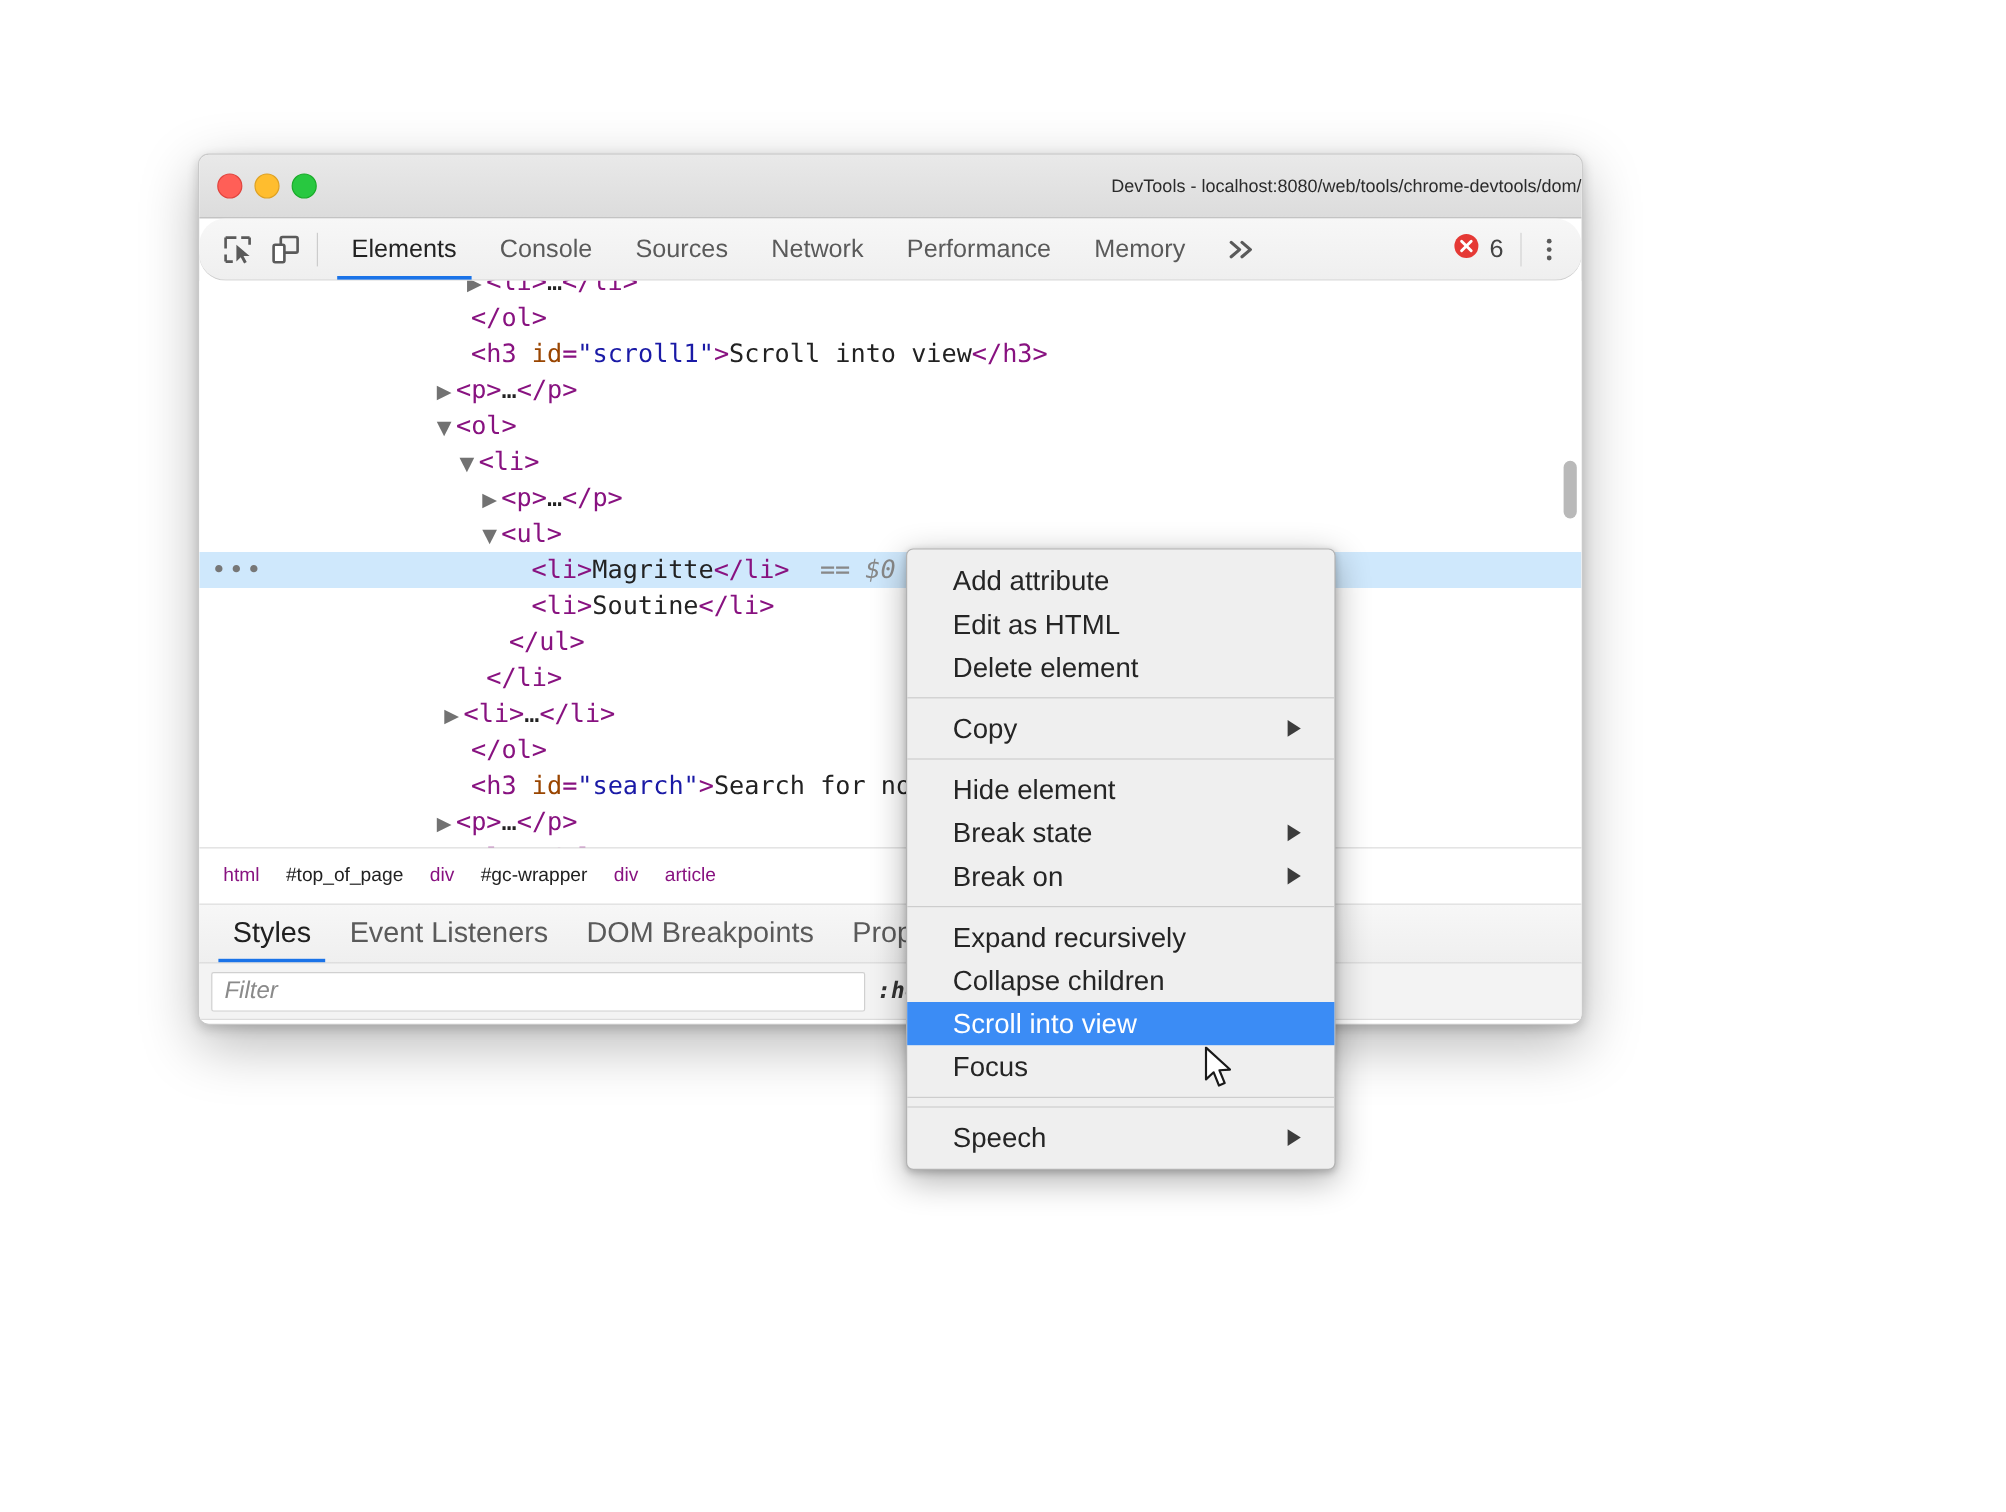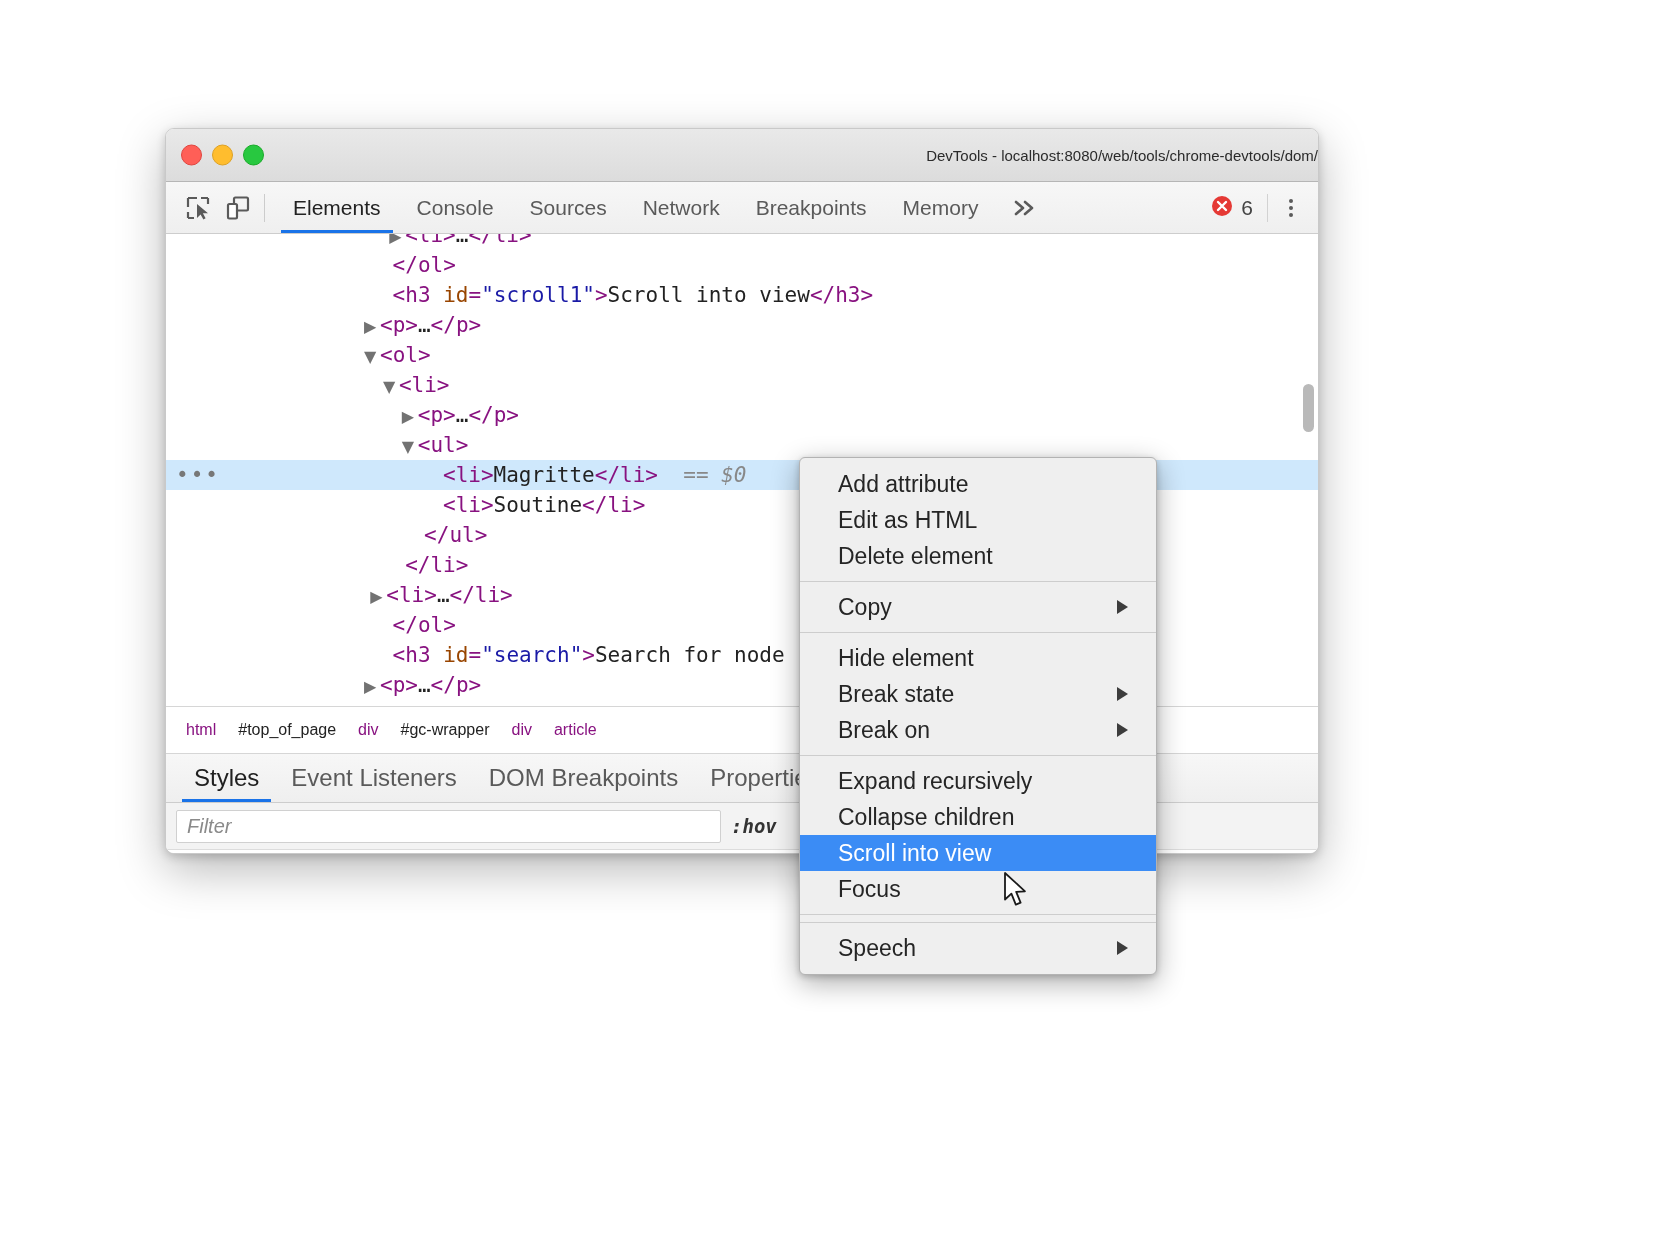--- a/index.html
+++ b/index.html
@@ -72,20 +72,21 @@
   
   .toolbar {
     position: relative;
     height: 52px;
     background: linear-gradient(to bottom, #f7f7f7 0%, #efefef 100%);
     border-bottom: 1px solid #cdcdcd;
     display: flex;
     align-items: center;
     padding-left: 12px;
     box-sizing: border-box;
+    border-radius: 22px;
   }
   .tool-icon {
     width: 40px;
     height: 40px;
     display: flex;
     align-items: center;
     justify-content: center;
     cursor: pointer;
   }
   .toolbar-sep {
@@ -298,21 +299,20 @@
     top: 457px;
     width: 358px;
     background: #efefef;
     border: 1px solid #b3b3b3;
     border-radius: 6px;
     box-shadow: 0 8px 28px rgba(0,0,0,0.32), 0 2px 6px rgba(0,0,0,0.2);
     padding: 8px 0;
     box-sizing: border-box;
     font-family: "Liberation Sans", sans-serif;
     z-index: 50;
-    margin-left: 44px;
   }
   .ctx-item {
     position: relative;
     height: 36px;
     display: flex;
     align-items: center;
     padding-left: 38px;
     padding-right: 14px;
     font-size: 23px;
     color: #252525;
@@ -384,21 +384,21 @@
         <div class="tab">
           <span>Console</span>
         </div>
         <div class="tab">
           <span>Sources</span>
         </div>
         <div class="tab">
           <span>Network</span>
         </div>
         <div class="tab">
-          <span>Breakpoints</span>
+          <span>Performance</span>
         </div>
         <div class="tab">
           <span>Memory</span>
         </div>
         <div class="chevrons">
           <svg width="26" height="20" viewBox="0 0 26 20">
             <path d="M4 4 L11 10 L4 16 M13 4 L20 10 L13 16" stroke="#5a5a5a" stroke-width="2.6" fill="none" stroke-linecap="round" stroke-linejoin="round"></path>
           </svg>
         </div>
       </div>

